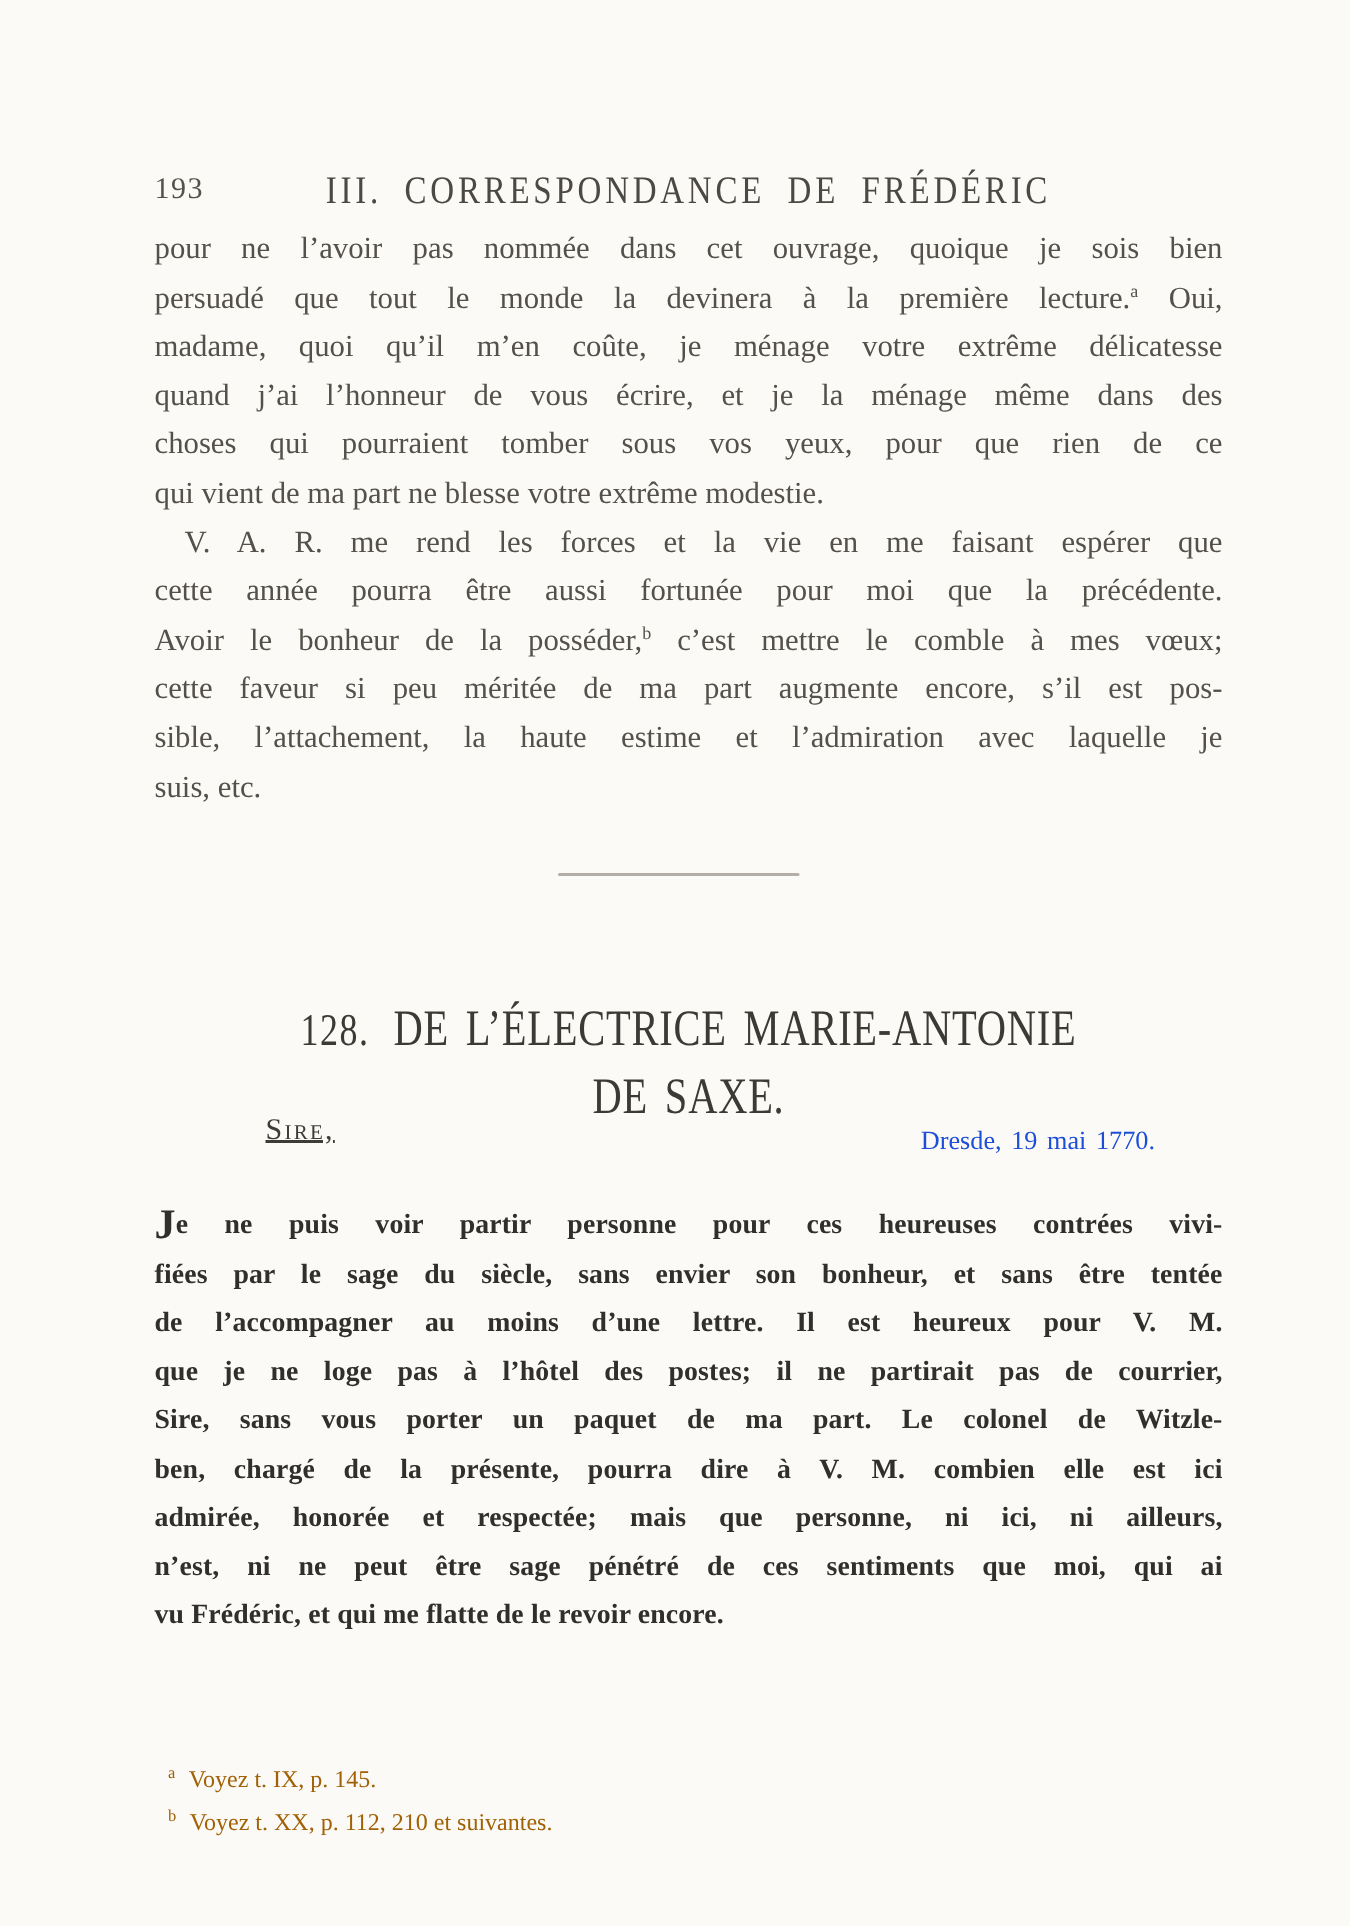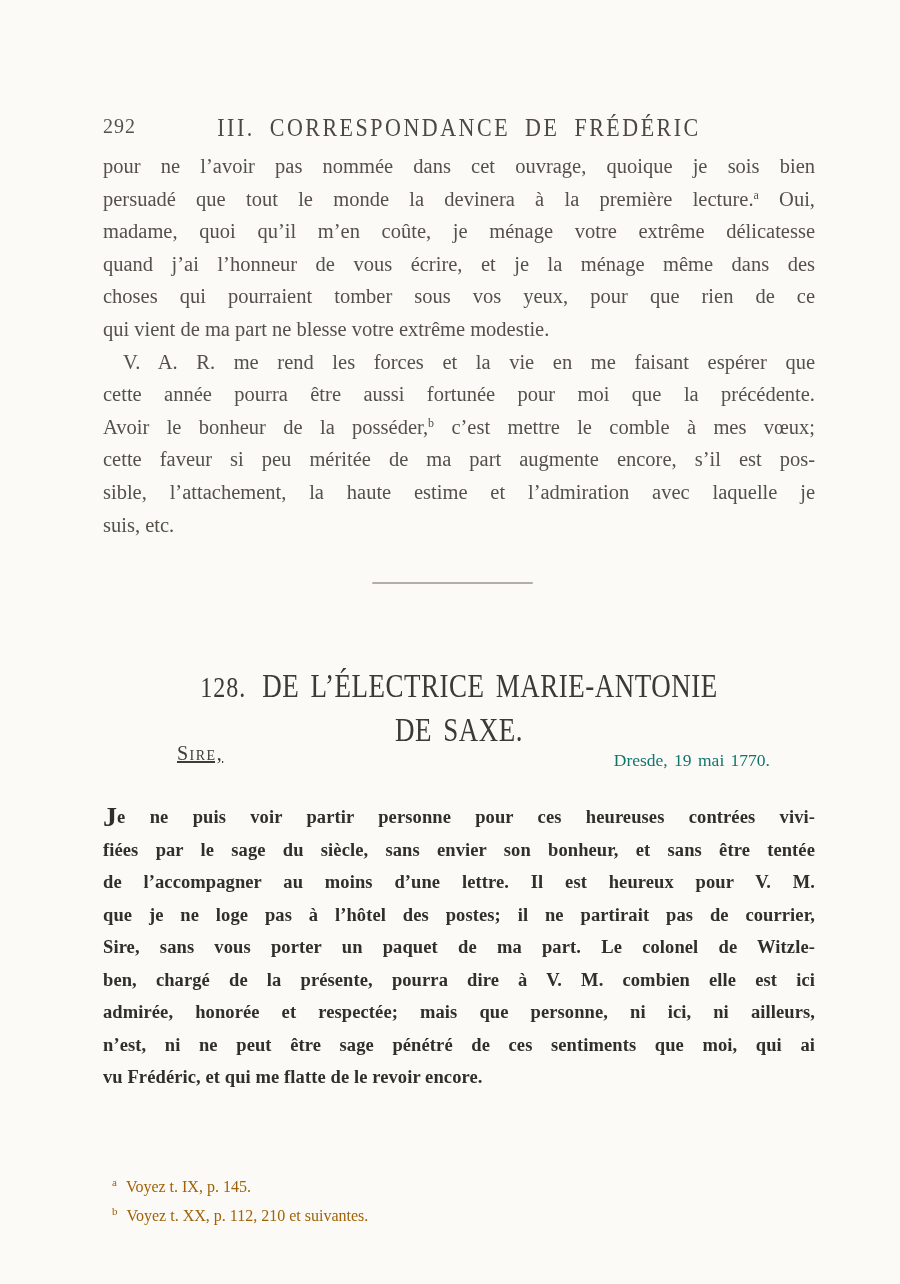--- a/index.html
+++ b/index.html
@@ -65,21 +65,21 @@
     line-height: 34px;
     transform: scaleY(1.26);
     transform-origin: center top;
   }
   .heading .num { font-size: 24px; margin-right: 16px; letter-spacing: 1px; }
 
   .dateline {
     position: absolute;
     top: 750px; left: 103px; width: 667px;
     text-align: right;
-    font-size: 17.5px; color: #0f766e; word-spacing: 2px;
+    font-size: 17.5px; color: #1d4ed8; word-spacing: 2px;
   }
 
   .salutation {
     position: absolute;
     top: 742px; left: 177px;
     font-size: 20px; font-variant: small-caps; letter-spacing: 1.5px;
     color: #3e3c37;
     text-decoration: underline;
   }
 
@@ -106,21 +106,21 @@
   .footnote sup.fnmark {
     font-size: 11px; vertical-align: 6px; margin-right: 9px;
   }
 </style>
 </head>
 <body>
 
 <div class="page">
 
   <div class="runhead">
-    <span class="pageno">292</span>
+    <span class="pageno">193</span>
     <span class="runtitle">III.  CORRESPONDANCE DE FRÉDÉRIC</span>
   </div>
 
   <div class="sec1">
     <div class="tline">pour ne l’avoir pas nommée dans cet ouvrage, quoique je sois bien</div>
     <div class="tline"><span>persuadé que tout le monde la devinera à la première lecture.</span><sup class="noteref">a</sup><span> Oui,</span></div>
     <div class="tline">madame, quoi qu’il m’en coûte, je ménage votre extrême délicatesse</div>
     <div class="tline">quand j’ai l’honneur de vous écrire, et je la ménage même dans des</div>
     <div class="tline">choses qui pourraient tomber sous vos yeux, pour que rien de ce</div>
     <div class="tline tlast">qui vient de ma part ne blesse votre extrême modestie.</div>

